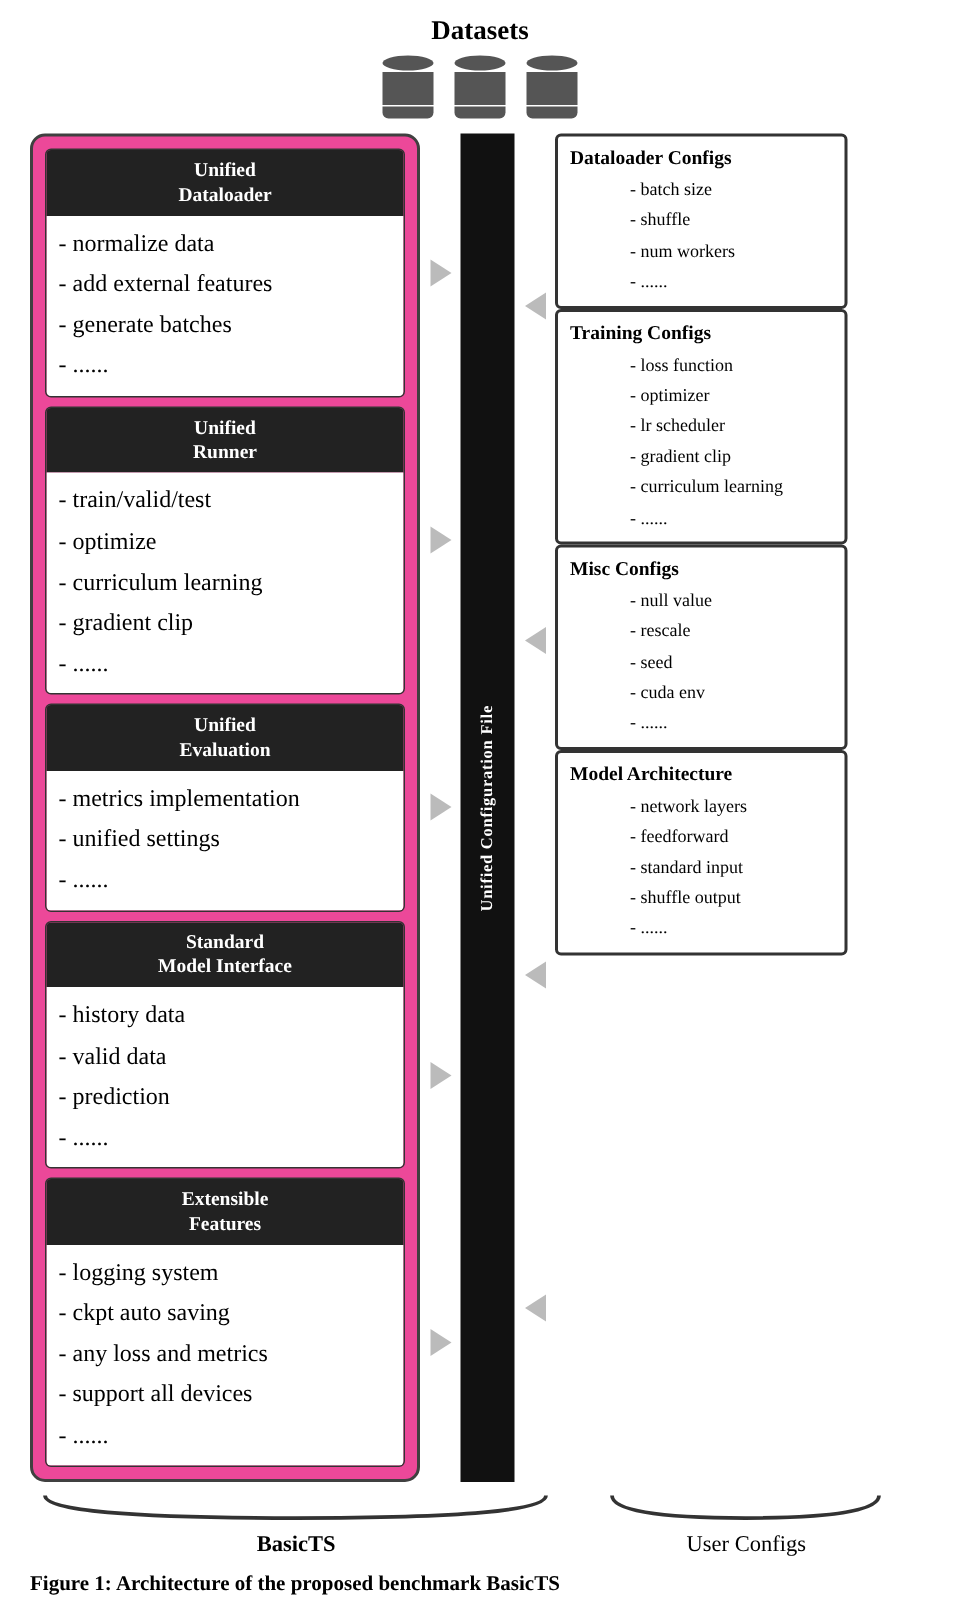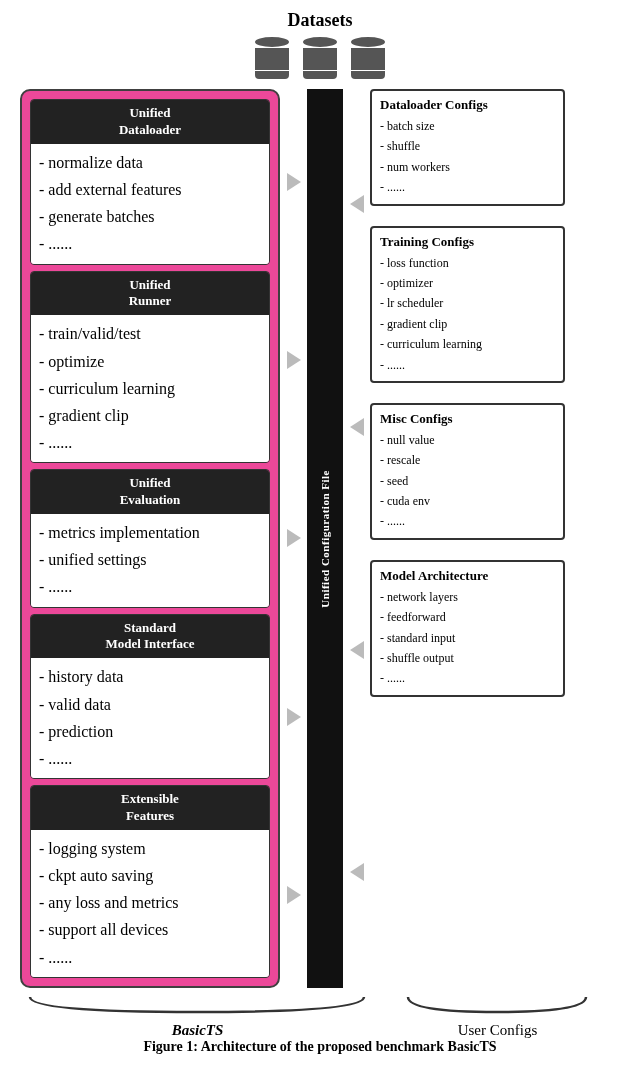--- a/index.html
+++ b/index.html
@@ -87,39 +87,40 @@
       line-height: 1.7;
     }
     .unified-body .item::before {
       content: '- ';
     }
 
     
     .right-panel {
       display: flex;
       flex-direction: column;
-      gap: 20px;
+      gap: 0;
       width: 195px;
       flex-shrink: 0;
     }
 
     .config-box {
       border: 2px solid #333;
       border-radius: 4px;
       padding: 6px 8px;
       background: #fff;
     }
     .config-box-title {
       font-weight: bold;
       font-size: 13px;
       margin-bottom: 3px;
     }
     .config-box-body {
       font-size: 12px;
       line-height: 1.7;
+      margin-left: 40px;
     }
     .config-box-body .item::before {
       content: '- ';
     }
 
     
     .figure-caption {
       margin-top: 8px;
       font-size: 14px;
       font-weight: bold;
@@ -285,26 +286,26 @@
   </div>
 
 </div>
 
 <div style="display:flex; width:100%; margin-top:4px; align-items:flex-start;">
 
   <div style="display:flex; flex-direction:column; align-items:center; width:355px; flex-shrink:0;">
     <svg width="355" height="30" viewBox="0 0 355 30">
       <path d="M 10 5 Q 10 20 177 20 Q 344 20 344 5" stroke="#333" stroke-width="2.5" fill="none"></path>
     </svg>
-    <span style="font-weight:bold; font-size:15px;font-style:italic;">BasicTS</span>
+    <span style="font-weight:bold; font-size:15px;">BasicTS</span>
   </div>
 
   <div style="display:flex; flex-direction:column; align-items:center; flex:1;">
     <svg width="195" height="30" viewBox="0 0 195 30">
       <path d="M 8 5 Q 8 20 97 20 Q 186 20 186 5" stroke="#333" stroke-width="2.5" fill="none"></path>
     </svg>
     <span style="font-weight:normal; font-size:15px;">User  Configs</span>
   </div>
 </div>
 
-<div class="figure-caption" style="margin-top:0; text-align:center; font-size:14px;">
+<div class="figure-caption" style="margin-top:10px; text-align:left; font-size:14px;">
   <strong>Figure 1: Architecture of the proposed benchmark BasicTS</strong>
 </div>
 
 </body></html>

